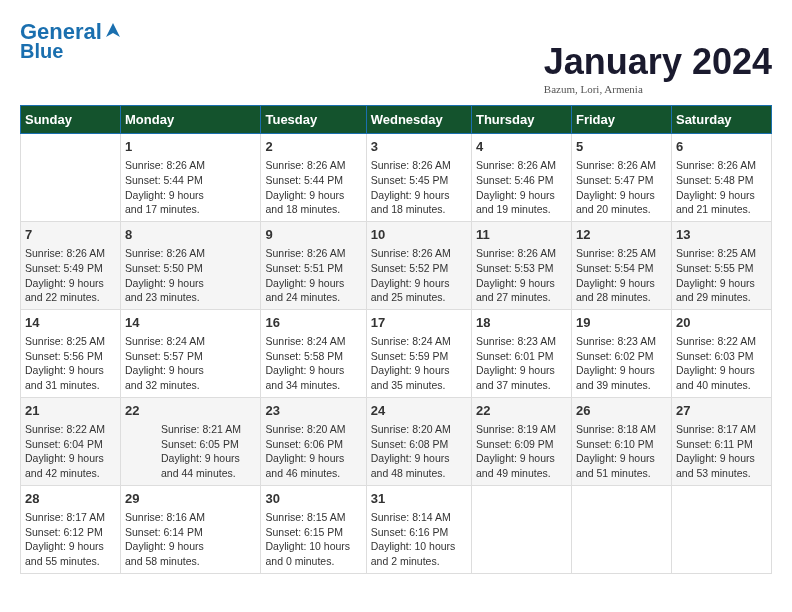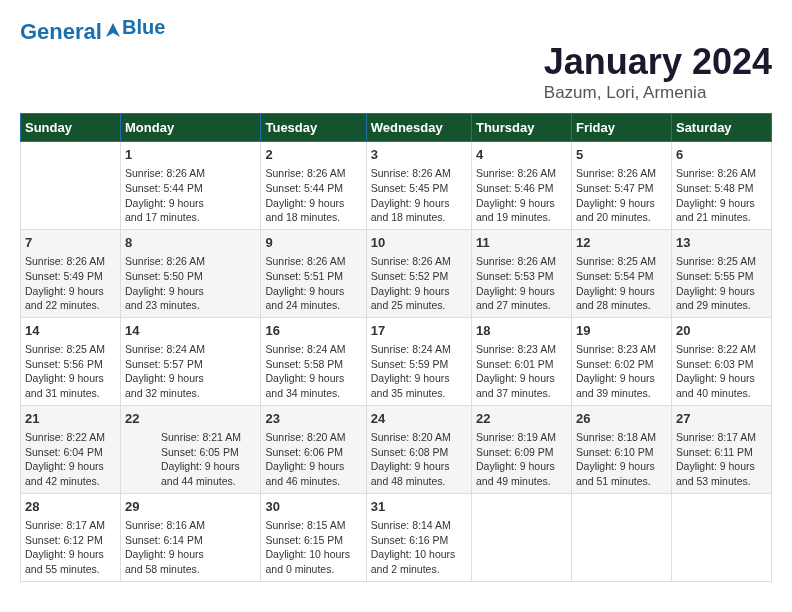--- a/index.html
+++ b/index.html
@@ -32,22 +32,23 @@
     .title-block {
       text-align: left;
       margin-top: 21px;
     }
     .month-title {
       font-size: 36px;
       font-weight: bold;
       color: #1a1a2e;
     }
     .location {
-      font-size: 17px;
+      font-size: 11px;
       color: #555;
+      font-family: Liberation Serif, serif;
     }
     table {
       width: 100%;
       border-collapse: collapse;
       font-size: 11px;
     }
     thead tr {
       background-color: #14532d;
       color: #fff;
     }
@@ -87,21 +88,21 @@
     }
     .empty-cell {
       background: #fff;
     }
   </style>
 </head>
 <body>
 
 <div class="header">
   <div class="logo">
-    <div style="display:flex;align-items:flex-start;">
+    <div style="display:flex;flex-direction:column;align-items:flex-start;">
       <div style="display:flex;align-items:center;">
         <span class="logo-text"><span>General</span></span>
         <svg width="18" height="18" viewBox="0 0 18 18" style="margin-left:2px;margin-top:-4px;">
           <polygon points="2,16 9,2 16,16 9,12" fill="#1a6faf"></polygon>
         </svg>
       </div>
       <span class="logo-text" style="color:#1a6faf;font-size:20px;margin-top:-4px;">Blue</span>
     </div>
   </div>
   <div class="title-block">

